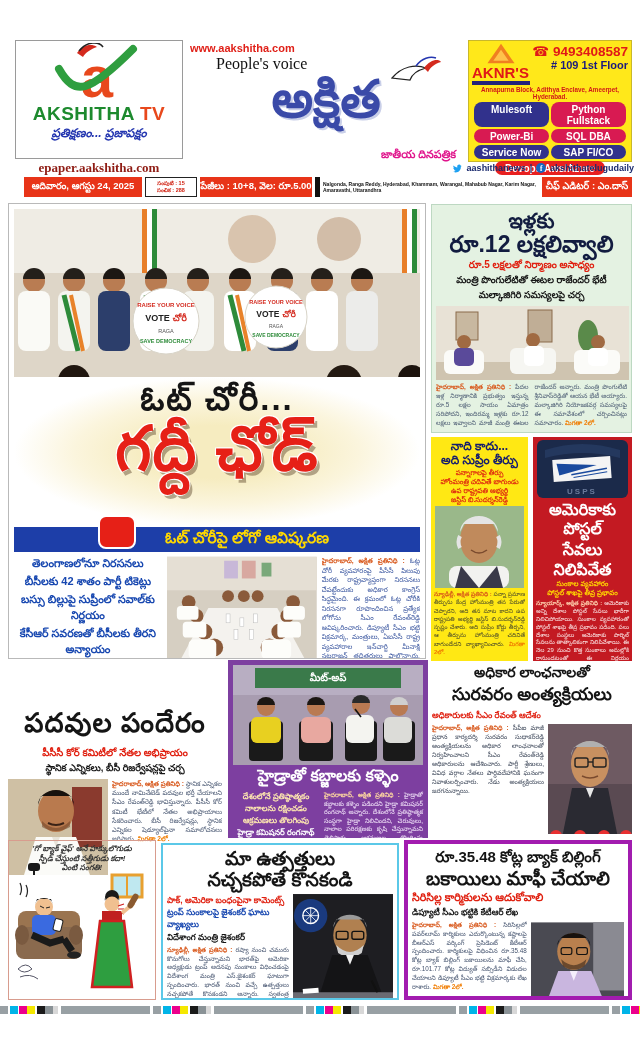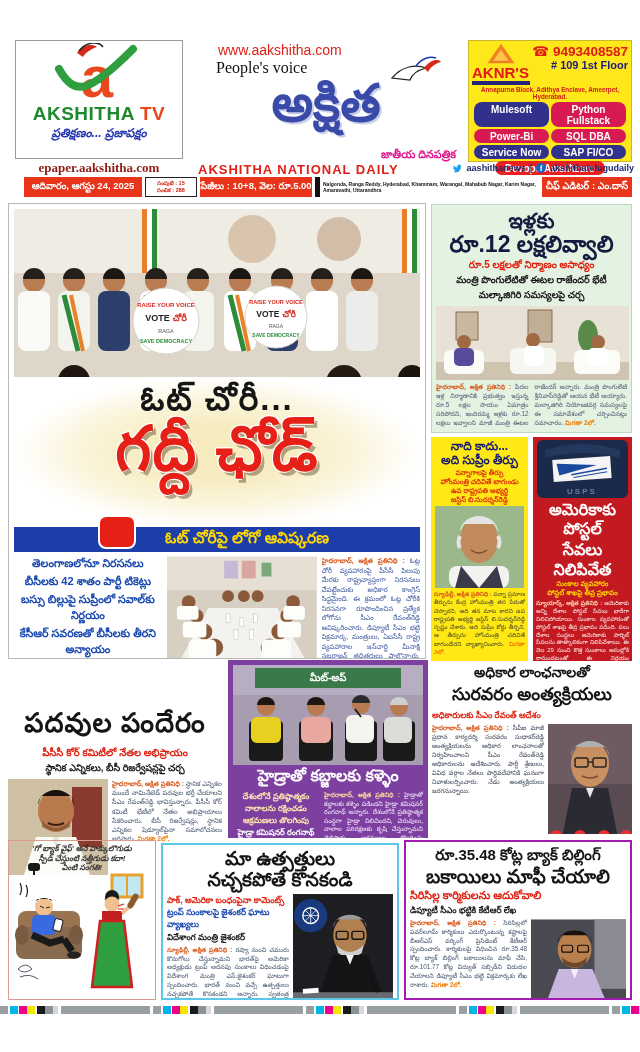--- a/index.html
+++ b/index.html
@@ -7,21 +7,21 @@
   .page{position:relative;width:640px;height:1052px;background:#fff;overflow:hidden;margin:0 auto;}
   .abs{position:absolute;box-sizing:border-box;}
   svg{display:block;}
   
   #mast-tv{left:15px;top:40px;width:168px;height:119px;border:1px solid #9a9a9a;text-align:center;padding-top:2px;}
   .tv-brand{font-size:19px;font-weight:900;letter-spacing:.5px;margin-top:-4px;}
   .tv-g{color:#1d8a2e;} .tv-o{color:#e8481c;}
   .tv-tag{color:#2436b0;font-weight:bold;font-style:italic;font-size:12px;margin-top:1px;}
   #epaper{left:15px;top:160px;width:168px;text-align:center;color:#8f1c14;font-weight:bold;font-size:13px;font-family:"Liberation Serif",serif;}
   #mast-center{left:190px;top:42px;width:272px;height:135px;}
-  #site-url{color:#e02018;font-weight:normal;font-size:14px;margin-left:28px;}
+  #site-url{color:#e02018;font-weight:bold;font-size:11px;margin-left:0;}
   #slogan{font-family:"Liberation Serif",serif;font-size:16px;color:#111;margin-left:26px;margin-top:1px;}
   #logo-tel{color:#3a4aa8;font-weight:900;font-size:52px;line-height:1.0;text-align:center;text-shadow:2px 2px 0 #c9cfe8;}
   #logo-bird{position:absolute;right:20px;top:14px;}
   #logo-sub{position:absolute;right:6px;bottom:14px;color:#e0148c;font-weight:bold;font-size:11px;}
   #daily{position:absolute;left:8px;bottom:0;color:#e02018;font-weight:900;font-size:13px;letter-spacing:1px;}
   #mast-ad{left:468px;top:40px;width:164px;height:122px;background:#ffe81a;border:1px solid #c9b82a;padding:2px 3px;}
   .ad-top{display:flex;align-items:flex-start;}
   .ad-co{color:#e01818;font-weight:900;font-size:15px;line-height:1;}
   .ad-bar{height:4px;background:#23237a;margin-top:1px;}
   .ad-phone{color:#e01818;font-weight:900;font-size:13.5px;text-align:right;flex:1;}
@@ -79,21 +79,21 @@
   .sur-h1{font-size:14px;font-weight:900;color:#151515;text-align:center;}
   .sur-h2{font-size:17.5px;font-weight:900;color:#151515;text-align:center;}
   .sur-row{display:flex;gap:4px;margin-top:2px;}
   
   #cartoon{left:8px;top:840px;width:148px;height:160px;border:1px solid #d89c8e;padding:3px;overflow:hidden;}
   .car-cap{font-size:7.8px;font-style:italic;font-weight:bold;color:#333;text-align:center;line-height:1.25;}
   #story-products{left:161px;top:843px;width:238px;height:157px;border:2px solid #5bc8e8;padding:4px;overflow:hidden;text-align:center;}
   .prod-h{font-size:19px;font-weight:900;color:#151515;line-height:1.1;}
   .sub-blue{color:#1747b0;font-weight:bold;font-size:8.5px;}
   .prod-row{display:flex;gap:4px;text-align:left;margin-top:2px;}
-  #story-ktr{left:404px;top:840px;width:228px;height:160px;border:2px solid #a21caf;padding:4px;overflow:hidden;text-align:center;}
+  #story-ktr{left:404px;top:840px;width:228px;height:160px;border:4px solid #a21caf;padding:4px;overflow:hidden;text-align:center;}
   .ktr-h1{font-size:15px;font-weight:900;color:#151515;}
   .ktr-h2{font-size:19px;font-weight:900;color:#151515;line-height:1.05;}
   .ktr-row{display:flex;gap:4px;text-align:left;margin-top:2px;}
   
   #colorbar{left:0;top:1006px;width:640px;height:8px;
     background:repeating-linear-gradient(90deg,
       #98a0a4 0 8px,#fff 8px 10px,#00b4e8 10px 18px,#fff 18px 19px,#ec008c 19px 27px,
       #f5e800 27px 35px,#fff 35px 37px,#1a1a1a 37px 45px,#8a9296 45px 53px,#d8d8d8 53px 58px,
       #fff 58px 61px,#98a0a4 61px 150px,#fff 150px 153px);}
 </style>
@@ -117,21 +117,20 @@
   <div id="mast-center" class="abs">
     <div id="site-url">www.aakshitha.com</div>
     <div id="slogan">People's voice</div>
     <div id="logo-tel">అక్షిత</div>
     <svg id="logo-bird" width="56" height="34" viewBox="0 0 56 34">
       <path d="M6,22 C16,10 30,8 40,12 C32,14 26,18 24,24 Z" fill="#fff" stroke="#222" stroke-width="1.2"></path>
       <path d="M38,12 C44,4 52,2 55,6 C48,8 44,12 42,16 Z" fill="#d42a1e"></path>
       <path d="M30,10 C36,2 44,0 50,2" stroke="#2436b0" stroke-width="1.5" fill="none"></path>
     </svg>
     <div id="logo-sub">జాతీయ దినపత్రిక</div>
-    <div id="daily">AKSHITHA NATIONAL DAILY</div>
   </div>
 
   <div id="mast-ad" class="abs">
     <div class="ad-top">
       <div style="width:58px;">
         <svg width="34" height="22" viewBox="0 0 40 26" style="margin:0 auto;">
           <polygon points="20,1 4,24 36,24" fill="#f08020"></polygon>
           <polygon points="20,8 11,21 29,21" fill="#ffc24a"></polygon>
         </svg>
         <div class="ad-co">AKNR'S</div>

